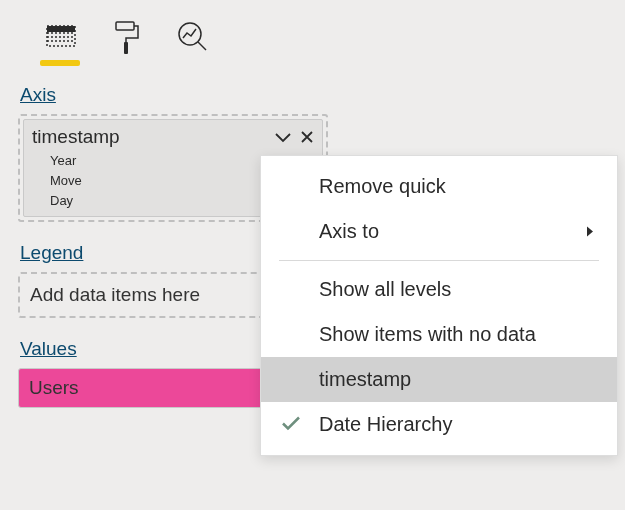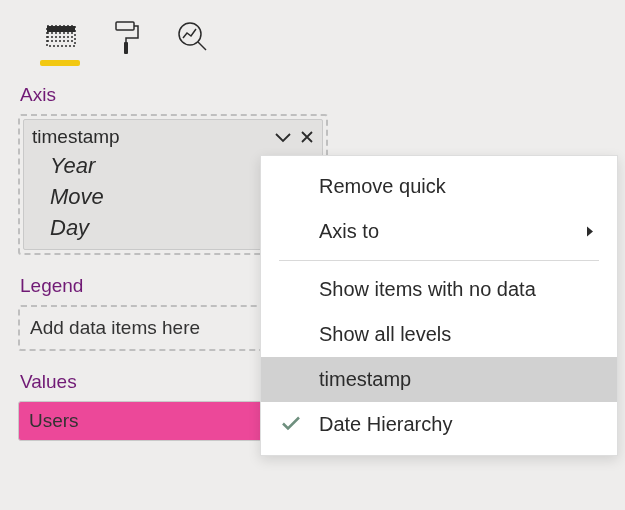--- a/index.html
+++ b/index.html
@@ -38,22 +38,23 @@
       margin-left: 40px;
       margin-top: 4px;
     }
 
     
     .panel {
       padding: 12px 18px 0 18px;
     }
     .section-header {
       font-size: 19px;
-      color: #701a75;
+      color: #0c4a6e;
       padding: 6px 2px 8px 2px;
+      text-decoration: underline;
     }
 
     
     .field-well {
       border: 2px dashed #bfbfbf;
       border-radius: 3px;
       width: 310px;
       padding: 3px;
     }
     .field-pill {
@@ -70,24 +71,23 @@
     .field-name {
       font-size: 19px;
       color: #2b2b2b;
     }
     .field-controls {
       display: flex;
       align-items: center;
       gap: 8px;
     }
     .hierarchy-item {
-      font-size: 22px;
+      font-size: 13px;
       color: #2b2b2b;
       padding: 5px 0 0 18px;
-      font-style: italic;
     }
     .placeholder-well {
       border: 2px dashed #bfbfbf;
       border-radius: 3px;
       width: 310px;
       padding: 10px 10px;
       font-size: 19px;
       color: #333;
     }
 
@@ -201,22 +201,22 @@
   <div class="menu-item">Remove quick</div>
   <div class="menu-item">
     <span>Axis to</span>
     <span class="submenu-arrow">
       <svg width="10" height="14" viewBox="0 0 10 14">
           <path d="M2 2 L8 7 L2 12 Z" fill="#2b2b2b"></path>
         </svg>
     </span>
   </div>
   <div class="menu-separator"></div>
+  <div class="menu-item">Show all levels</div>
   <div class="menu-item">Show items with no data</div>
-  <div class="menu-item">Show all levels</div>
   <div class="menu-item highlighted">timestamp</div>
   <div class="menu-item">
     <span class="check-icon">
       <svg width="20" height="16" viewBox="0 0 20 16">
           <path d="M2 8 L7 13 L18 2" stroke="#6e8f7e" stroke-width="2.5" fill="none"></path>
         </svg>
     </span>
     <span>Date Hierarchy</span>
   </div>
 </div>

